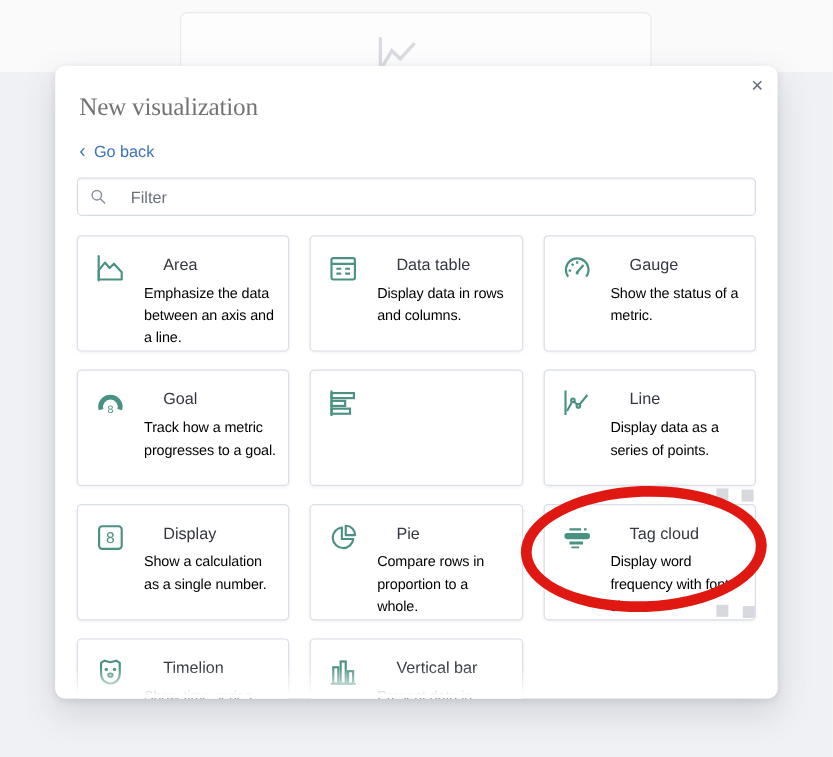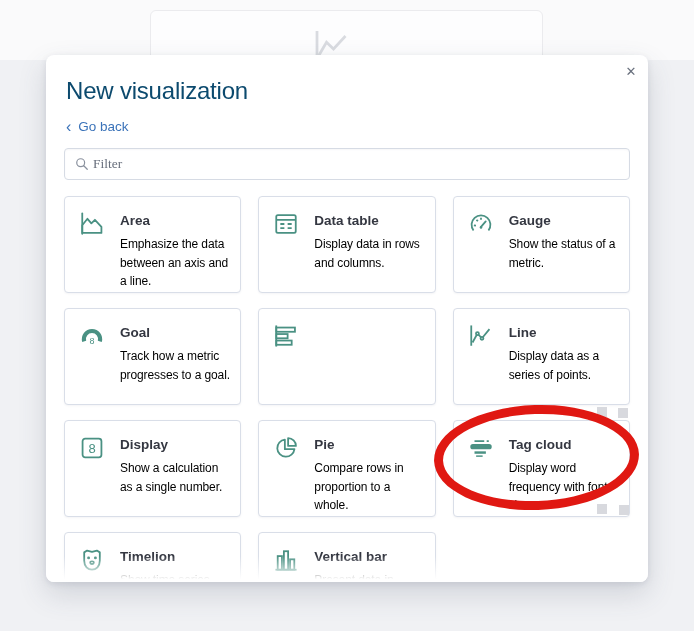--- a/index.html
+++ b/index.html
@@ -34,34 +34,34 @@
     pointer-events: none;
   }
   .close-btn {
     position: absolute; top: 5px; right: 5px; width: 24px; height: 24px;
     border: none; background: transparent; color: #69707d;
     font-size: 13px; line-height: 24px; text-align: center; cursor: pointer;
     font-family: inherit;
   }
   .modal-title {
     position: absolute; left: 20px; top: 22px;
-    font-size: 24px; font-weight: 500; color: #0c4a6e; letter-spacing: -.2px;
+    font-size: 21px; font-weight: 500; color: #737373; letter-spacing: -.2px; font-family: Liberation Serif, serif;
   }
   .back-link {
     position: absolute; left: 20px; top: 64px;
     display: flex; align-items: center; gap: 7px;
     color: #3b73b9; font-size: 13.5px; font-weight: 500;
     text-decoration: none; cursor: pointer;
   }
   .back-link .chev { font-size: 16px; line-height: 13px; font-weight: 400; }
   .filter-wrap {
     position: absolute; left: 18px; right: 18px; top: 93px; height: 32px;
     background: #fff; border: 1px solid #d6dbe4; border-radius: 4px;
     box-shadow: inset 0 1px 2px rgba(100,110,130,.06);
-    display: flex; align-items: center; padding: 0 10px; gap: 4px; font-family: Liberation Serif, serif;
+    display: flex; align-items: center; padding: 0 10px; gap: 20px;
   }
   .filter-wrap svg { flex: 0 0 auto; color: #8a919e; }
   .filter-input {
     flex: 1; border: none; outline: none; background: transparent;
     font-size: 13.5px; color: #343741; font-family: inherit;
   }
   .filter-input::placeholder { color: #69707d; opacity: 1; }
   .grid {
     position: absolute; left: 18px; top: 141px; width: 566px;
     display: grid;
@@ -70,21 +70,21 @@
     column-gap: 17px; row-gap: 15px;
   }
   .card {
     background: #fff; border: 1px solid #d9dee8; border-radius: 4px;
     box-shadow: 0 1px 2px rgba(110,120,140,.08);
     display: flex; padding: 13px 10px 0 14px; gap: 15px; cursor: pointer;
   }
   .card-icon { flex: 0 0 26px; width: 26px; height: 26px; color: #4a9183; margin-top: 1px; }
   .card-icon svg { width: 26px; height: 26px; display: block; }
   .card-text { flex: 1; min-width: 0; }
-  .card-title { font-size: 13.5px; font-weight: 700; color: #343741; margin: 3px 0 7px; }
+  .card-title { font-size: 13.5px; font-weight: 400; color: #343741; margin: 3px 16px 7px; }
   .card-desc { font-size: 12px; line-height: 18.5px; color: #000000; letter-spacing: -.1px; }
   .checker {
     position: absolute; width: 10px; height: 10px; background: #d8d9de;
     z-index: 40; pointer-events: none;
   }
   .annotation-ellipse {
     position: absolute; left: 434px; top: 405px; width: 205px; height: 105px;
     border: 9px solid #e01812; border-radius: 50%;
     transform: rotate(-2deg);
     z-index: 50; pointer-events: none;

